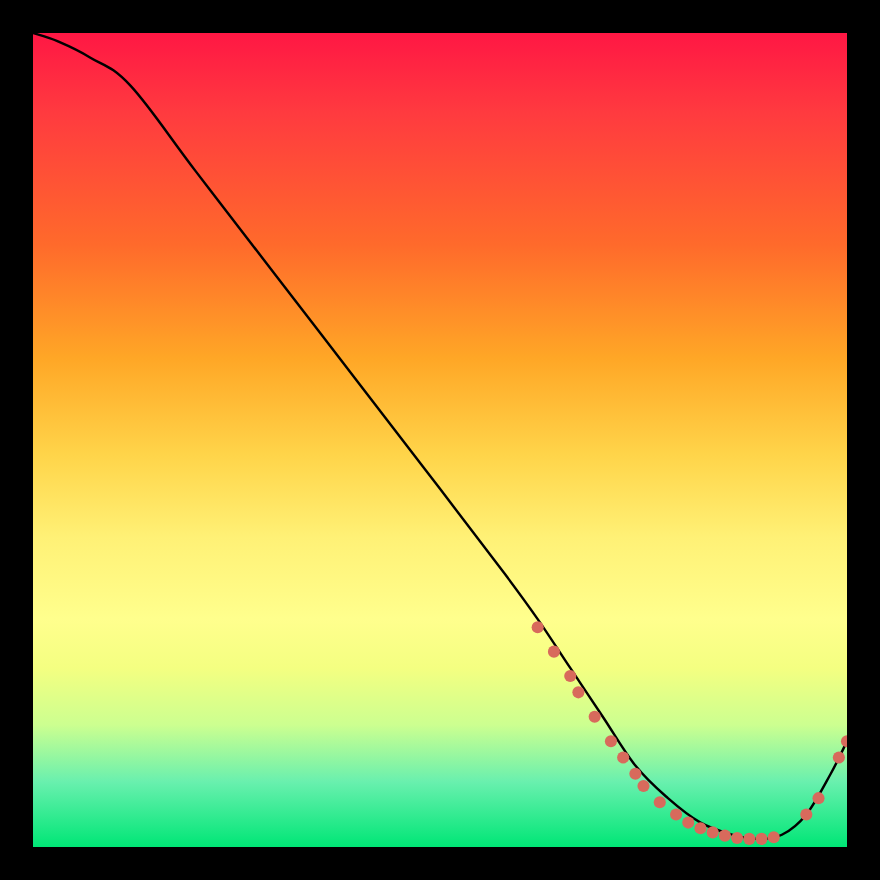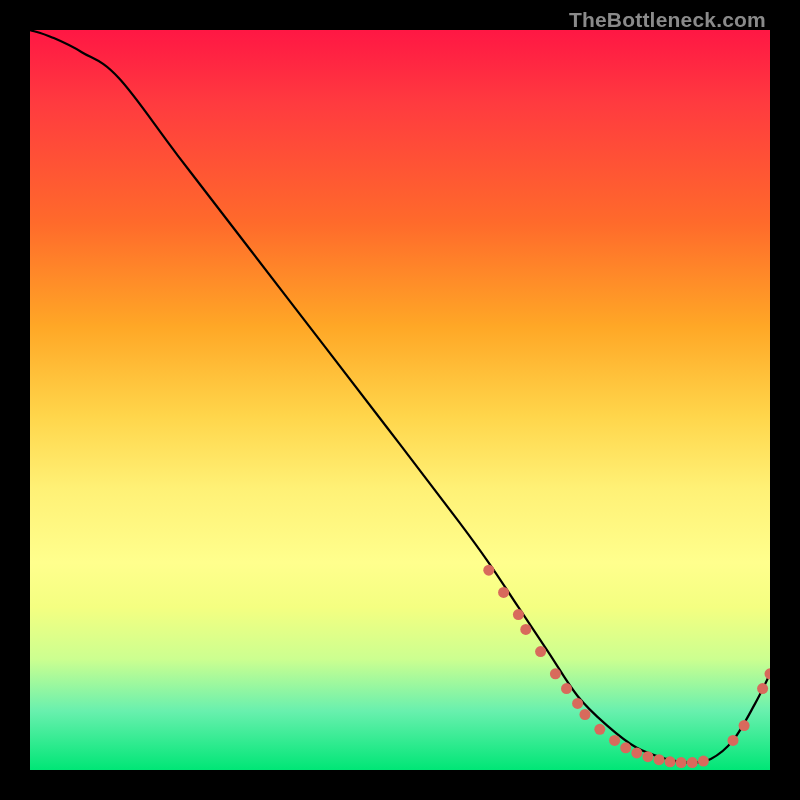--- a/index.html
+++ b/index.html
@@ -51,21 +51,20 @@
     left: 0;
     top: 0;
     width: 740px;
     height: 740px;
   }
 </style>
 </head>
 <body>
 <div class="wrap">
 
-  <div class="watermark">TheBottleneck.com</div>
 
   <div class="plot-frame">
     <svg class="svg-layer" viewBox="0 0 740 740" preserveAspectRatio="none">
       <path id="curve-path" fill="none" stroke="#000000" stroke-width="2.2" d="M 0.00 0.00 C 4.00 1.33, 12.88 3.40, 22.20 7.40 C 31.52 11.40, 39.81 14.87, 51.80 22.20 C 63.79 29.53, 71.48 29.45, 88.80 48.10 C 106.12 66.75, 124.02 94.50, 148.00 125.80 C 171.98 157.10, 195.36 187.37, 222.00 222.00 C 248.64 256.63, 269.36 283.57, 296.00 318.20 C 322.64 352.83, 346.02 383.10, 370.00 414.40 C 393.98 445.70, 413.22 470.79, 429.20 492.10 C 445.18 513.41, 448.14 517.48, 458.80 532.80 C 469.46 548.12, 477.74 561.22, 488.40 577.20 C 499.06 593.18, 507.34 605.62, 518.00 621.60 C 528.66 637.58, 536.94 652.68, 547.60 666.00 C 558.26 679.32, 566.54 686.28, 577.20 695.60 C 587.86 704.92, 596.14 711.81, 606.80 717.80 C 617.46 723.79, 627.08 726.24, 636.40 728.90 C 645.72 731.56, 650.61 732.60, 658.60 732.60 C 666.59 732.60, 672.81 732.90, 680.80 728.90 C 688.79 724.90, 695.01 720.39, 703.00 710.40 C 710.99 700.41, 718.54 685.39, 725.20 673.40 C 731.86 661.41, 737.34 649.13, 740.00 643.80"></path>
       <g id="points-group">
           <circle cx="458.80" cy="540.20" r="5.5" fill="#d86a5c"></circle>
           <circle cx="473.60" cy="562.40" r="5.5" fill="#d86a5c"></circle>
           <circle cx="488.40" cy="584.60" r="5.5" fill="#d86a5c"></circle>
           <circle cx="495.80" cy="599.40" r="5.5" fill="#d86a5c"></circle>
           <circle cx="510.60" cy="621.60" r="5.5" fill="#d86a5c"></circle>

